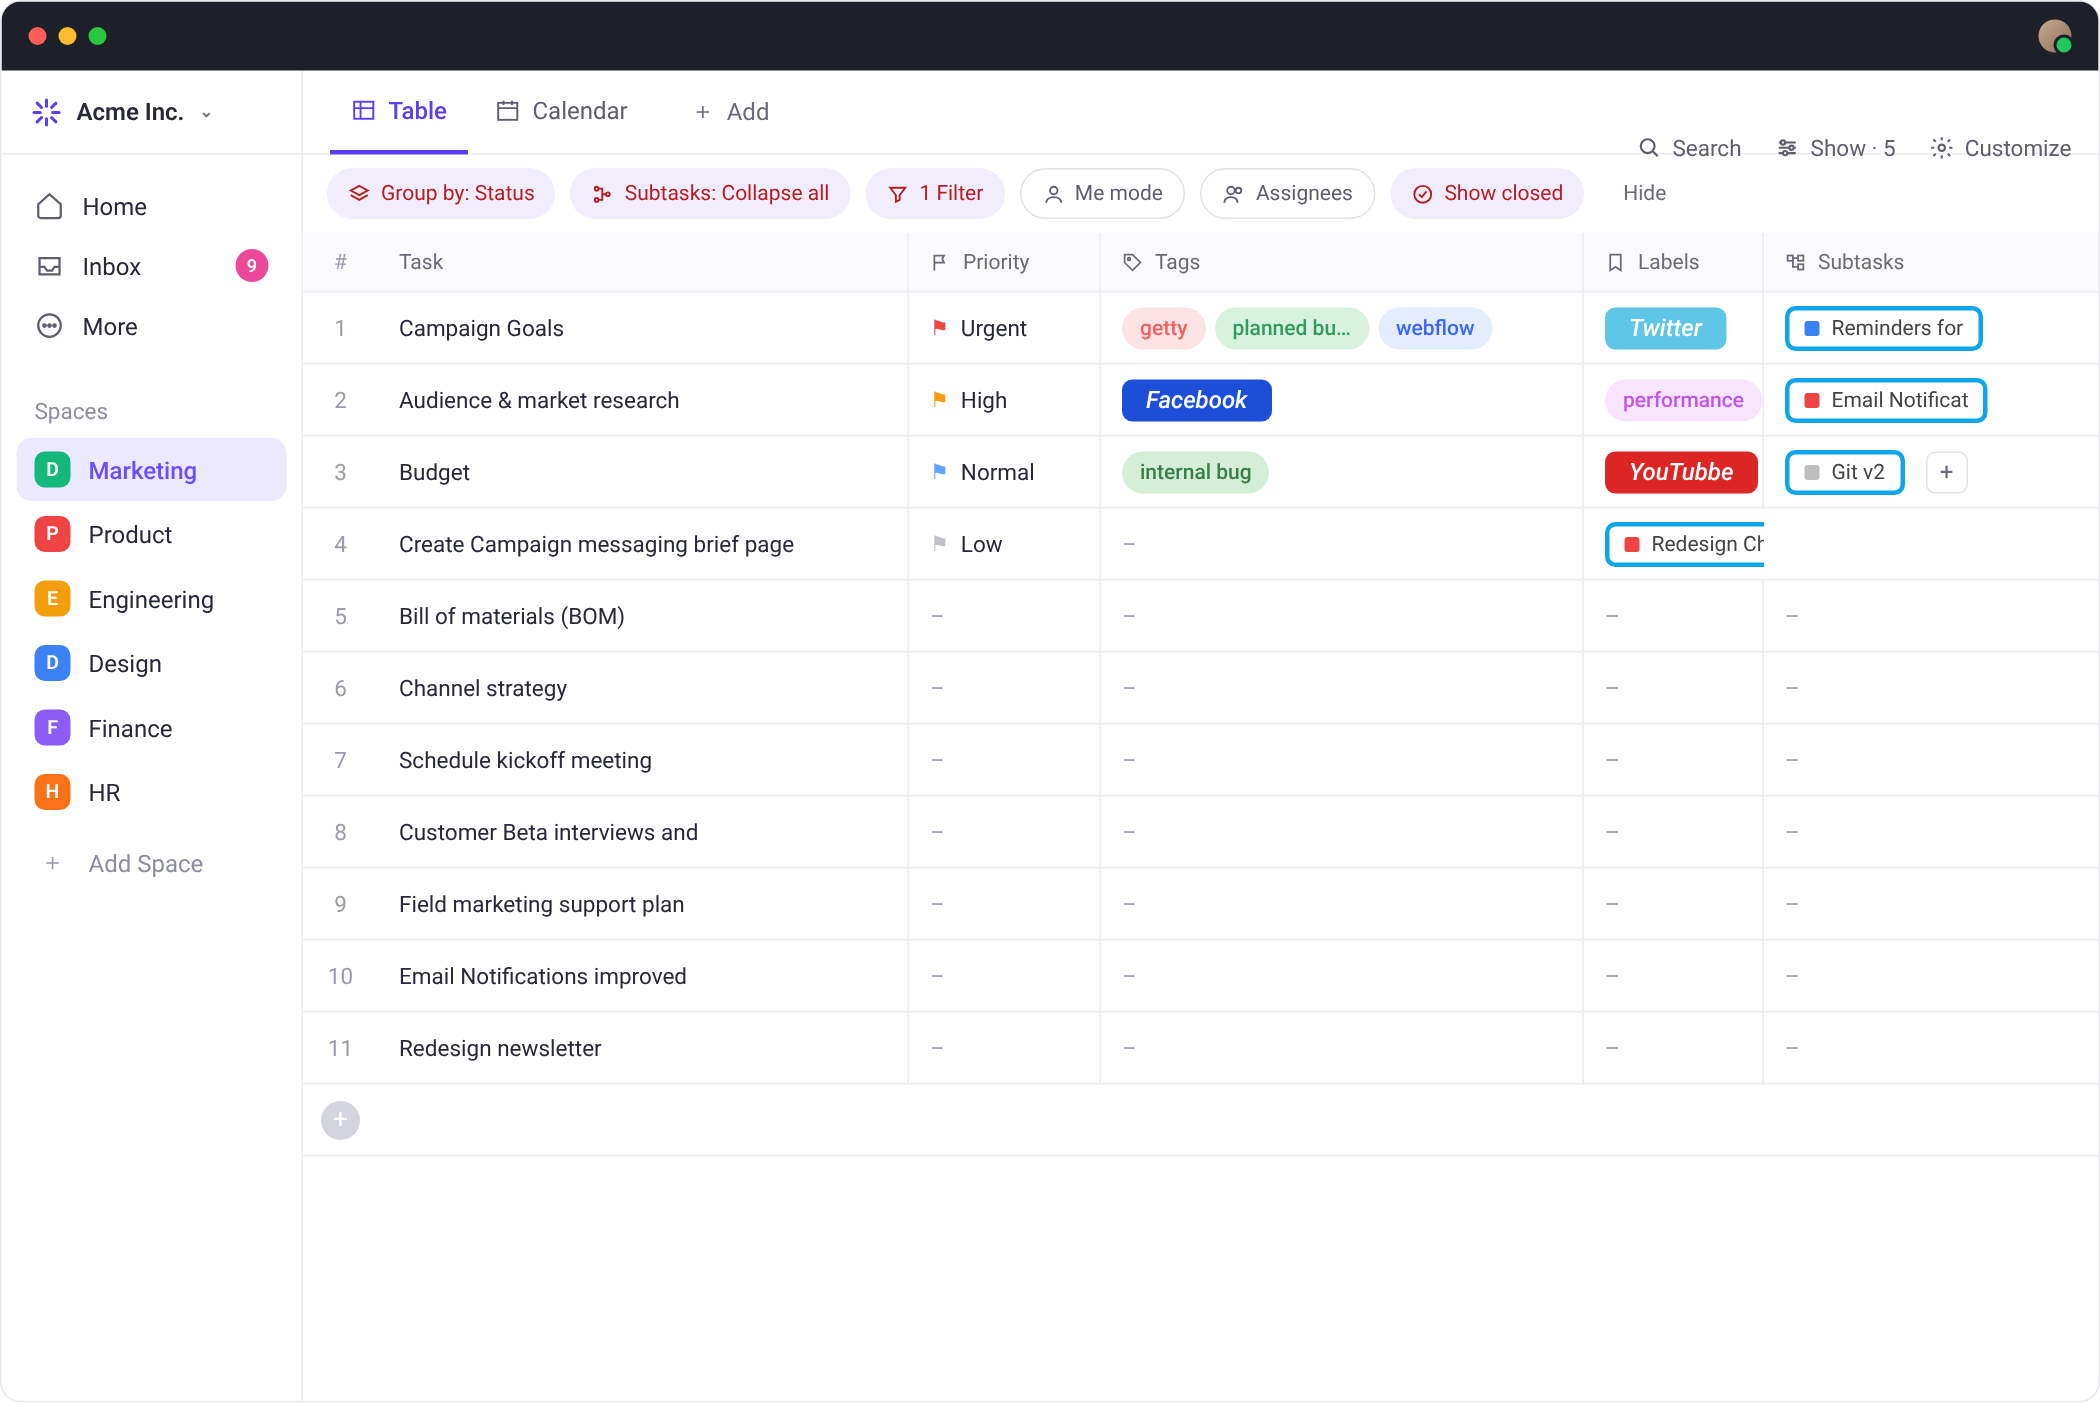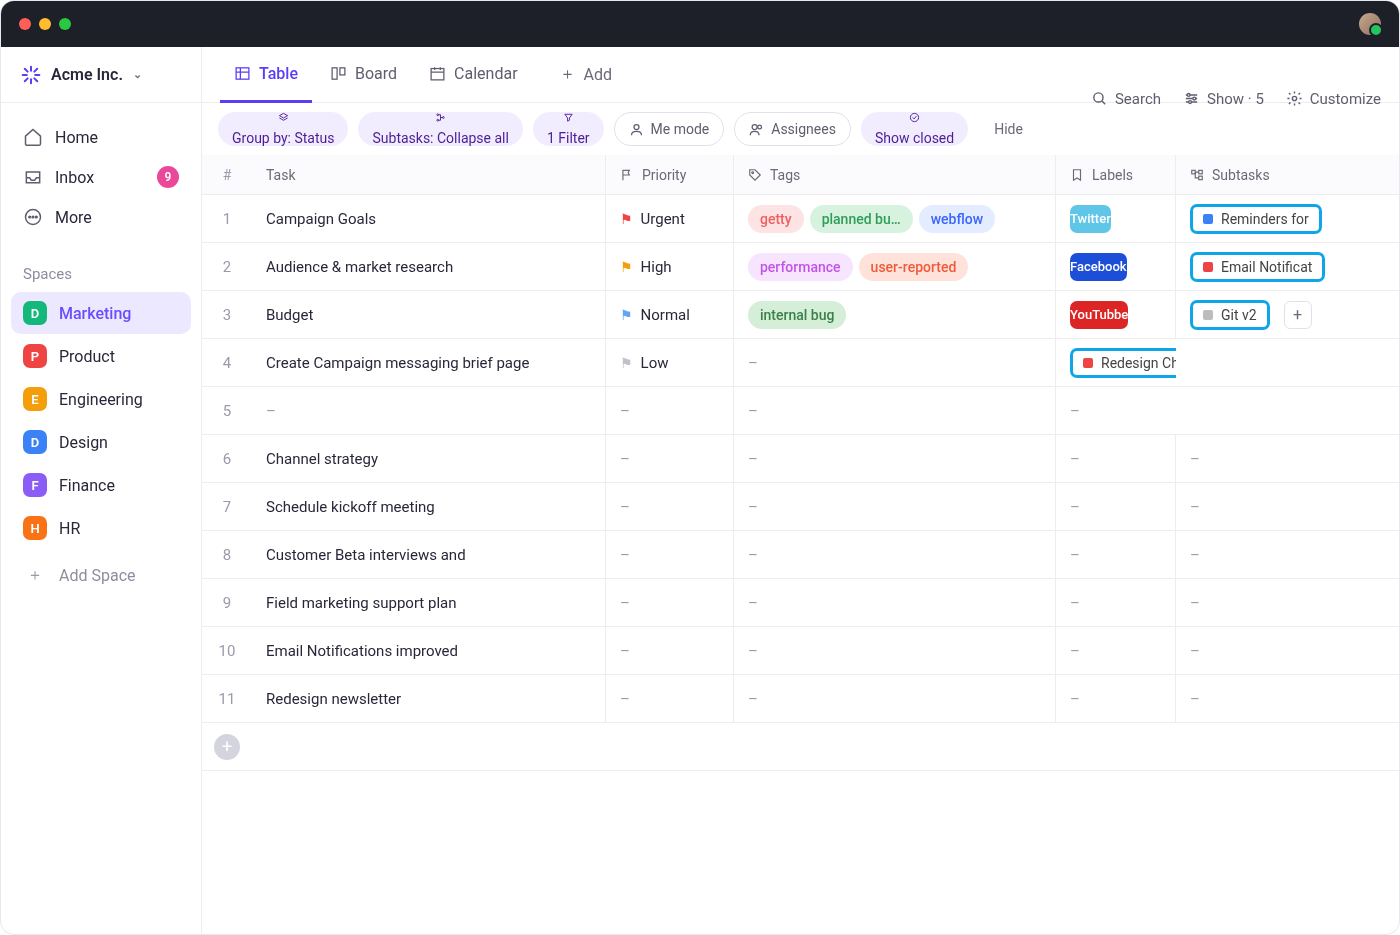--- a/index.html
+++ b/index.html
@@ -36,37 +36,37 @@
 .main { flex:1; display:flex; flex-direction:column; min-width:0; }
 .tabs-row { height:56px; border-bottom:1px solid #ececf1; display:flex; align-items:center; padding:0 18px; gap:4px; }
 .tab { display:flex; align-items:center; gap:8px; height:56px; padding:0 14px; color:#5e5e6e; font-size:16px; cursor:pointer; border-bottom:3px solid transparent; }
 .tab.active { color:#5b3df5; border-bottom-color:#5b3df5; font-weight:500; }
 .tab-add { display:flex; align-items:center; gap:8px; padding:0 14px; color:#6a6a78; cursor:pointer; font-size:16px; margin-left:10px; }
 .right-tools { margin-left:auto; display:flex; align-items:center; gap:22px; color:#5e5e6e; font-size:15px;margin-top:48px; }
 .right-tools .tool { display:flex; align-items:center; gap:7px; cursor:pointer; }
 
 .filters-row { height:52px; display:flex; align-items:center; padding:0 16px; gap:10px; border-bottom:0; }
 .pill { display:flex; align-items:center; gap:7px; height:34px; padding:0 14px; border-radius:17px; font-size:14px; cursor:pointer; }
-.pill.purple { background:#f1edff; color:#4c1d95;flex-direction:column; }
+.pill.purple { background:#f1edff; color:#b91c1c; }
 .pill.outline { border:1px solid #e1e1e8; color:#5e5e6e; }
 .hide-link { margin-left:6px; color:#6a6a78; cursor:pointer; padding:0 10px; }
 
 .table-wrap { flex:1; overflow:auto; }
 .thead, .trow { display:grid; grid-template-columns: 50px 354px 128px 322px 120px 200px; border-bottom:1px solid #ececf1; min-width:1174px; }
 .thead { height:40px; background:#fbfbfd; font-size:14px; color:#6a6a78; position:sticky; top:0; }
 .th, .td { display:flex; align-items:center; padding:0 14px; border-right:1px solid #ececf1; gap:8px; white-space:nowrap; overflow:hidden; }
 .th:first-child, .td:first-child { justify-content:center; padding:0; color:#9a9aaa; border-right:none; }
 .th:last-child, .td:last-child { border-right:none; }
 .trow { height:48px; font-size:15px; }
 .trow .td-task { color:#28283b; cursor:pointer; }
 .flag { font-size:14px; }
 .dash { color:#9a9aaa; }
 
 .tag { display:inline-flex; align-items:center; height:28px; padding:0 12px; border-radius:14px; font-size:14px; font-weight:500; }
-.label { display:inline-flex; align-items:center; height:28px; padding:0 0; border-radius:7px; font-size:13px; font-weight:500; color:#fff; }
+.label { display:inline-flex; align-items:center; height:28px; padding:0 16px; border-radius:7px; font-size:16px; font-weight:500; color:#fff;font-style:italic; }
 .sub { display:inline-flex; align-items:center; gap:8px; height:30px; padding:0 10px; border-radius:7px; border:3px solid #0ea5e9; font-size:14px; color:#444; background:#fff; }
 .sub .sq { width:10px; height:10px; border-radius:2px; }
 .plus-mini { width:28px; height:28px; border:1px solid #e1e1e8; border-radius:6px; display:inline-flex; align-items:center; justify-content:center; color:#6a6a78; cursor:pointer; margin-left:6px; font-size:16px; }
 
 .add-row { height:48px; display:flex; align-items:center; padding-left:12px; border-bottom:1px solid #ececf1; }
 .add-circle { width:26px; height:26px; border-radius:50%; background:#d4d4de; color:#fff; display:flex; align-items:center; justify-content:center; font-size:18px; cursor:pointer; }
 
 svg { display:block; }
 </style>
 </head>
@@ -176,29 +176,20 @@
                 <rect x="3" y="4" width="18" height="16"></rect>
                 <line x1="3" y1="10" x2="21" y2="10"></line>
                 <line x1="9" y1="4" x2="9" y2="20"></line>
               </svg>
             </span>
             <span>Table</span>
           </div>
           <div class="tab">
             <span>
               <svg width="17" height="17" viewBox="0 0 24 24" fill="none" stroke="currentColor" stroke-width="1.8">
-                <rect x="3" y="4" width="7" height="16"></rect>
-                <rect x="14" y="4" width="7" height="10"></rect>
-              </svg>
-            </span>
-            <span>Board</span>
-          </div>
-          <div class="tab">
-            <span>
-              <svg width="17" height="17" viewBox="0 0 24 24" fill="none" stroke="currentColor" stroke-width="1.8">
                 <rect x="3" y="5" width="18" height="16"></rect>
                 <line x1="3" y1="10" x2="21" y2="10"></line>
                 <line x1="8" y1="3" x2="8" y2="7"></line>
                 <line x1="16" y1="3" x2="16" y2="7"></line>
               </svg>
             </span>
             <span>Calendar</span>
           </div>
           <div class="tab-add">
           <span>＋</span>
@@ -338,28 +329,28 @@
                 <span class="sub"><span class="sq" style="background:#3b82f6"></span>Reminders for</span>
               </div>
             </div>
             <div class="trow">
               <div class="td">2</div>
               <div class="td td-task">Audience &amp; market research</div>
               <div class="td">
                 <span class="flag" style="color:#f59e0b">⚑</span>
                 <span>High</span>
               </div>
+              <div class="td">
+                <span class="label" style="background:#1d4ed8">Facebook</span>
+              </div>
               <div class="td" style="gap:6px">
                 <span class="tag" style="background:#f7e4ff;color:#c255e8">performance</span> 
                 <span class="tag" style="background:#ffe2da;color:#ef5a3a">user-reported</span>
               </div>
               <div class="td">
-                <span class="label" style="background:#1d4ed8">Facebook</span>
-              </div>
-              <div class="td">
                 <span class="sub"><span class="sq" style="background:#ef4444"></span>Email Notificat</span>
               </div>
             </div>
             <div class="trow">
               <div class="td">3</div>
               <div class="td td-task">Budget</div>
               <div class="td">
                 <span class="flag" style="color:#60a5fa">⚑</span>
                 <span>Normal</span>
               </div>
@@ -383,20 +374,21 @@
               </div>
               <div class="td">
                 <span class="dash">–</span>
               </div>
               <div class="td">
                 <span class="sub"><span class="sq" style="background:#ef4444"></span>Redesign Chro</span>
               </div>
             </div>
             <div class="trow">
               <div class="td">5</div>
+              <div class="td td-task">Bill of materials (BOM)</div>
               <div class="td">
                 <span class="dash">–</span>
               </div>
               <div class="td">
                 <span class="dash">–</span>
               </div>
               <div class="td">
                 <span class="dash">–</span>
               </div>
               <div class="td">

